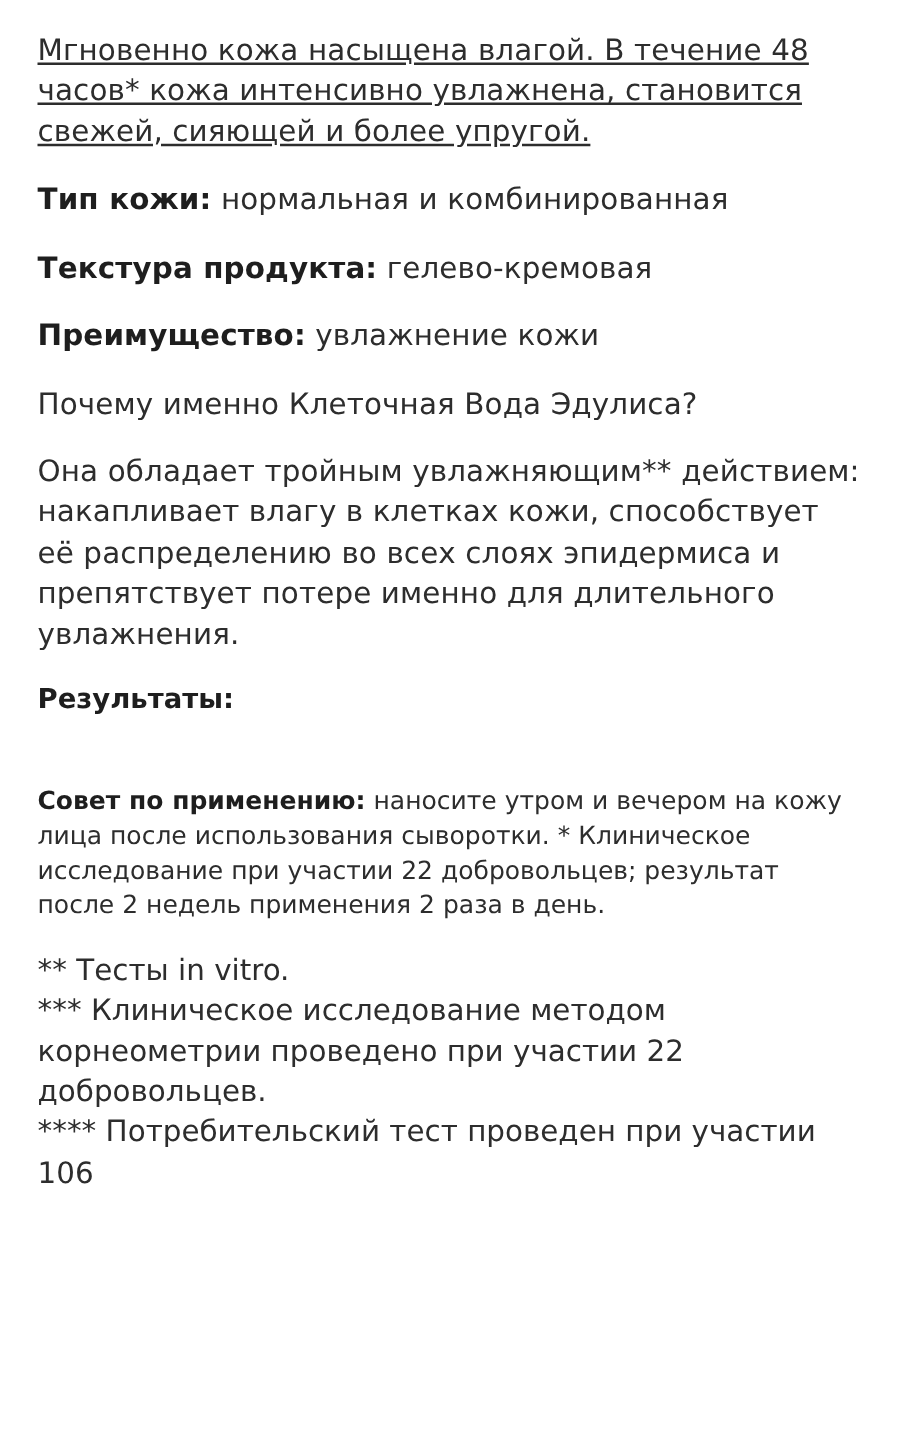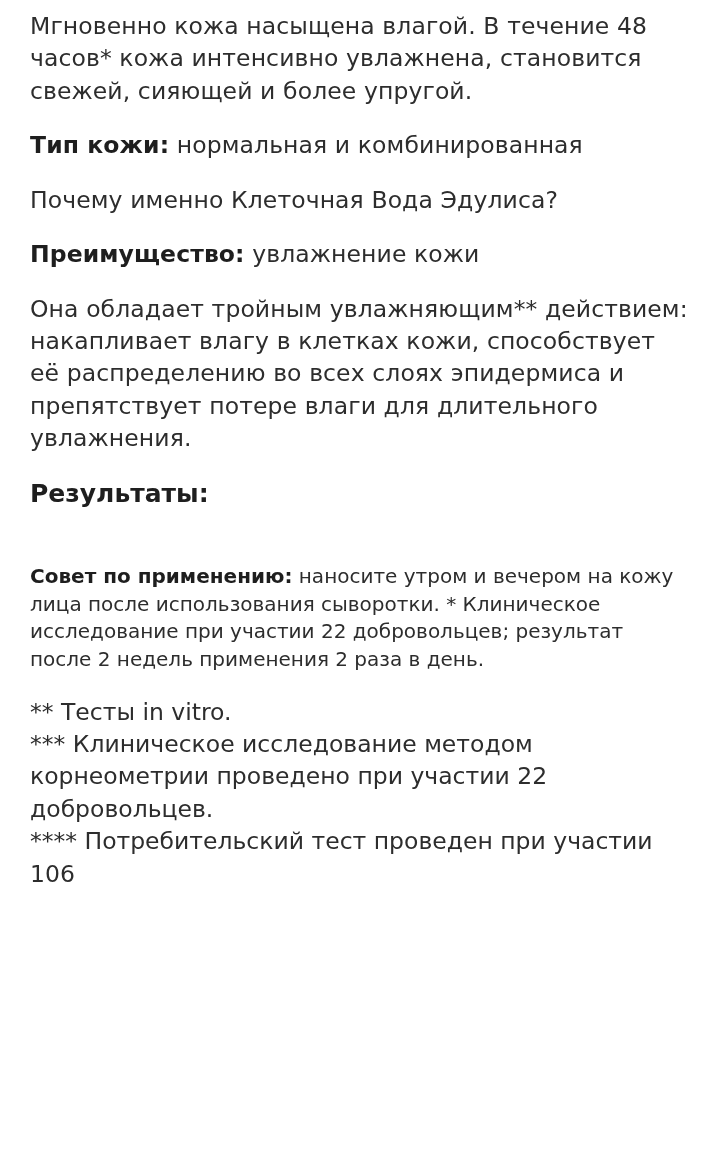--- a/index.html
+++ b/index.html
@@ -27,28 +27,29 @@
   }
   .para {
     font-size: 23.5px;
     line-height: 1.38;
     letter-spacing: 0.1px;
     color: #2d2d2d;
     margin: 0;
     font-weight: 400;
   }
   .para.first {
-    padding-top: 10px;
+    padding-top: 24px;
+    text-decoration: underline;
   }
   .lbl {
     font-weight: 700;
     color: #1e1e1e;
   }
   .results-head {
-    font-size: 25px;
+    font-size: 22px;
     font-weight: 700;
     color: #1e1e1e;
     line-height: 1.38;
     margin: 0 0 2px 0;
   }
   .results-list {
     font-size: 23.5px;
     line-height: 1.36;
     color: #2d2d2d;
   }
@@ -76,31 +77,34 @@
 <div class="page">
 
   <div class="block">
     <p class="para first">Мгновенно кожа насыщена влагой. В течение 48 часов* кожа интенсивно увлажнена, становится свежей, сияющей и более упругой.</p>
   </div>
 
   <div class="block">
     <p class="para"><span class="lbl">Тип кожи:</span><span> нормальная и комбинированная</span></p>
   </div>
 
-
   <div class="block">
-    <p class="para">Почему именно Клеточная Вода Эдулиса?</p>
+    <p class="para"><span class="lbl">Текстура продукта:</span><span> гелево-кремовая</span></p>
   </div>
 
   <div class="block">
     <p class="para"><span class="lbl">Преимущество:</span><span> увлажнение кожи</span></p>
   </div>
 
   <div class="block">
-    <p class="para">Она обладает тройным увлажняющим** действием: накапливает влагу в клетках кожи, способствует её распределению во всех слоях эпидермиса и препятствует потере влаги для длительного увлажнения.</p>
+    <p class="para">Почему именно Клеточная Вода Эдулиса?</p>
+  </div>
+
+  <div class="block">
+    <p class="para">Она обладает тройным увлажняющим** действием: накапливает влагу в клетках кожи, способствует её распределению во всех слоях эпидермиса и препятствует потере именно для длительного увлажнения.</p>
   </div>
 
   <div class="block">
     <p class="results-head">Результаты:</p>
   </div>
 
   <div class="spacer-sm"></div>
 
   <div class="block">
     <p class="tip-block"><span class="lbl">Совет по применению:</span><span> наносите утром и вечером на кожу лица после использования сыворотки. * Клиническое исследование при участии 22 добровольцев; результат после 2 недель применения 2 раза в день.</span></p>

